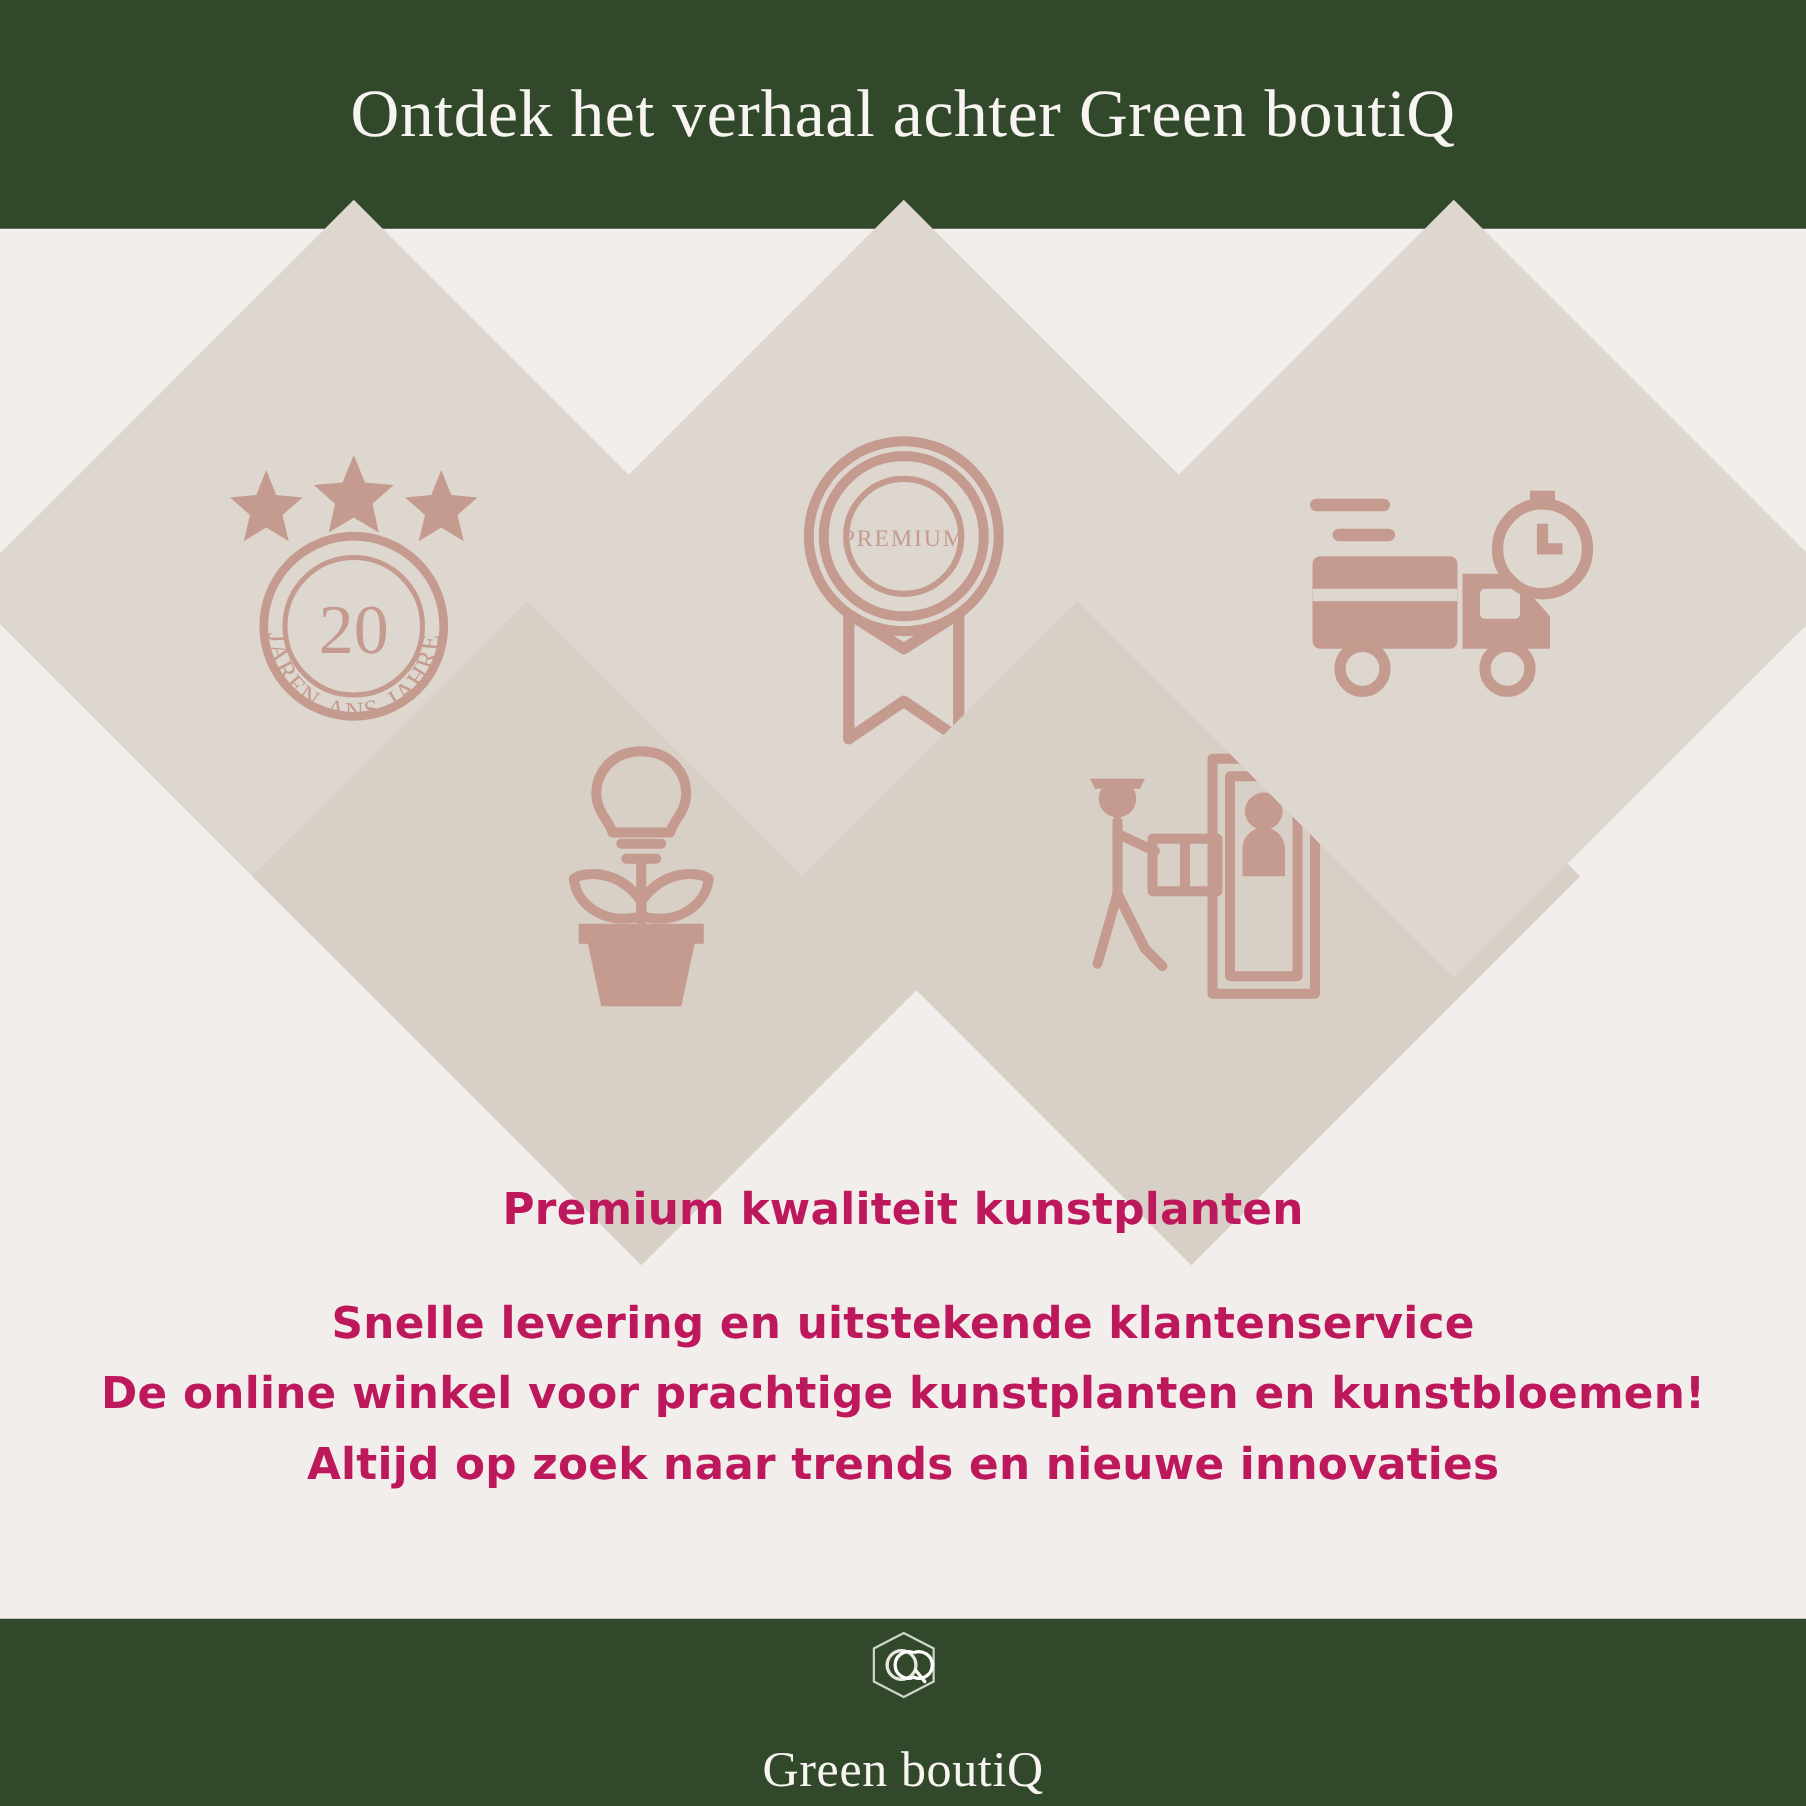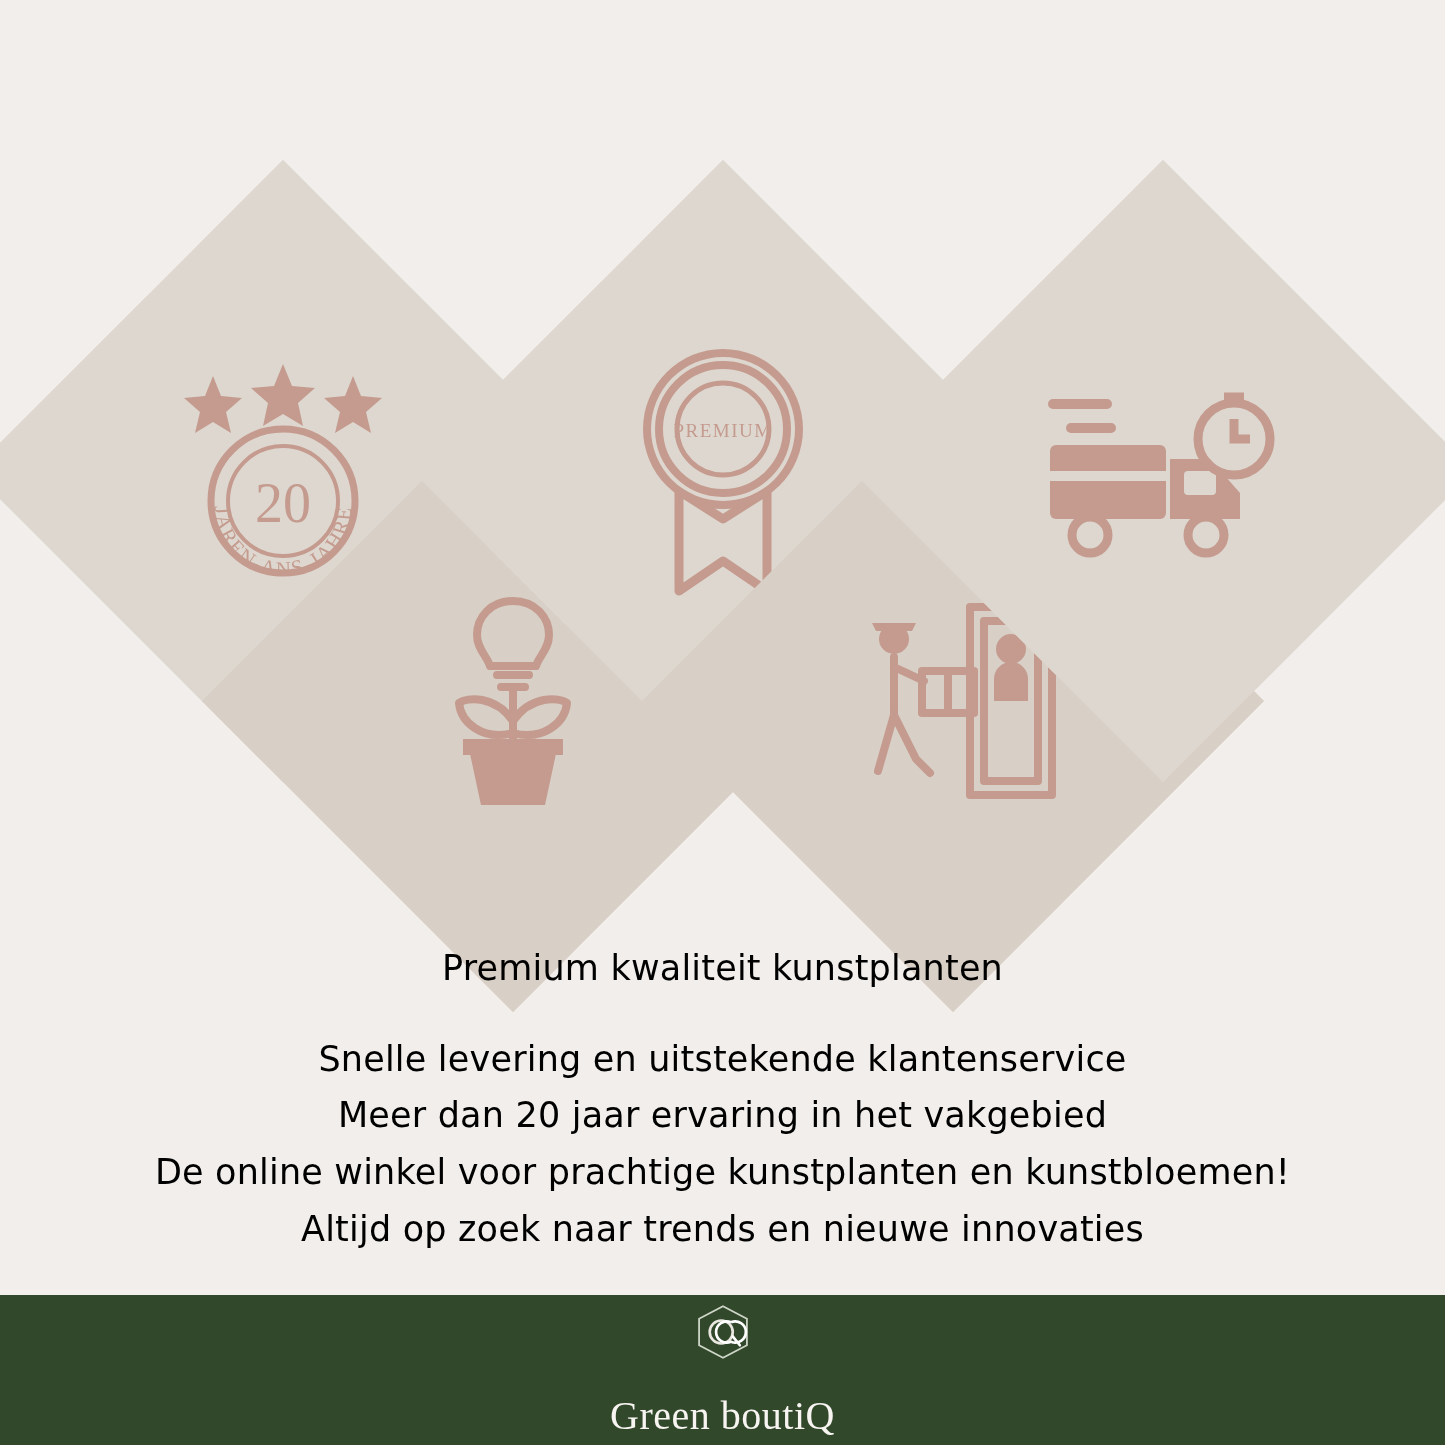--- a/index.html
+++ b/index.html
@@ -106,38 +106,41 @@
 
   
   .bullets {
     position: absolute;
     left: 0;
     top: 940px;
     width: 1445px;
     text-align: center;
   }
   .bullet {
-    color: #000000;
+    color: #be185d;
     font-family: "DejaVu Sans", sans-serif;
     font-size: 35px;
-    font-weight: 400;
+    font-weight: 700;
     line-height: 1.62;
     letter-spacing: 0.2px;
   }
   .bullet.b1 { font-size: 35px; }
   .bullet.b2 { font-size: 35px; margin-top: 34px; }
   .bullet.b3 { font-size: 35px; }
   .bullet.b4 { font-size: 35px; }
   .bullet.b5 { font-size: 35px; }
 </style>
 </head>
 <body>
 
 <div class="page">
 
+  <div class="header">
+    <div class="header-title">Ontdek het verhaal achter Green boutiQ</div>
+  </div>
 
   <div class="diamonds">
 
     <div class="diamond light d1">
       <div class="diamond-inner">
         <svg class="icon-svg" width="260" height="230" viewBox="0 0 260 230">
           <g fill="#c49b8e">
 
             <path d="M60 20 l8 20 21 2 -16 14 5 21 -18 -11 -18 11 5 -21 -16 -14 21 -2z"></path>
             <path d="M130 8 l9 22 23 2 -17 15 5 23 -20 -12 -20 12 5 -23 -17 -15 23 -2z"></path>
@@ -255,21 +258,20 @@
             <path d="M186 26 h20"></path>
           </g>
         </svg>
       </div>
     </div>
   </div>
 
   <div class="bullets">
     <div class="bullet b1">Premium kwaliteit kunstplanten</div>
     <div class="bullet b2">Snelle levering en uitstekende klantenservice</div>
-    <div class="bullet b3">Meer dan 20 jaar ervaring in het vakgebied</div>
     <div class="bullet b5">De online winkel voor prachtige kunstplanten en kunstbloemen!</div>
     <div class="bullet b4">Altijd op zoek naar trends en nieuwe innovaties</div>
   </div>
 
   <div class="footer">
     <svg class="footer-mark" viewBox="0 0 70 70">
       <path d="M35 6 L62 20 v30 L35 64 L8 50 V20 Z" fill="none" stroke="#cfd6c8" stroke-width="2"></path>
       <path d="M33 22 a13 13 0 1 0 0 26 a13 13 0 1 0 0 -26" fill="none" stroke="#e9e6df" stroke-width="3"></path>
       <path d="M44 24 a12 12 0 1 1 0 22 a12 12 0 1 1 0 -22" fill="none" stroke="#ffffff" stroke-width="3"></path>
       <path d="M46 40 l8 10" stroke="#ffffff" stroke-width="3" fill="none" stroke-linecap="round"></path>

